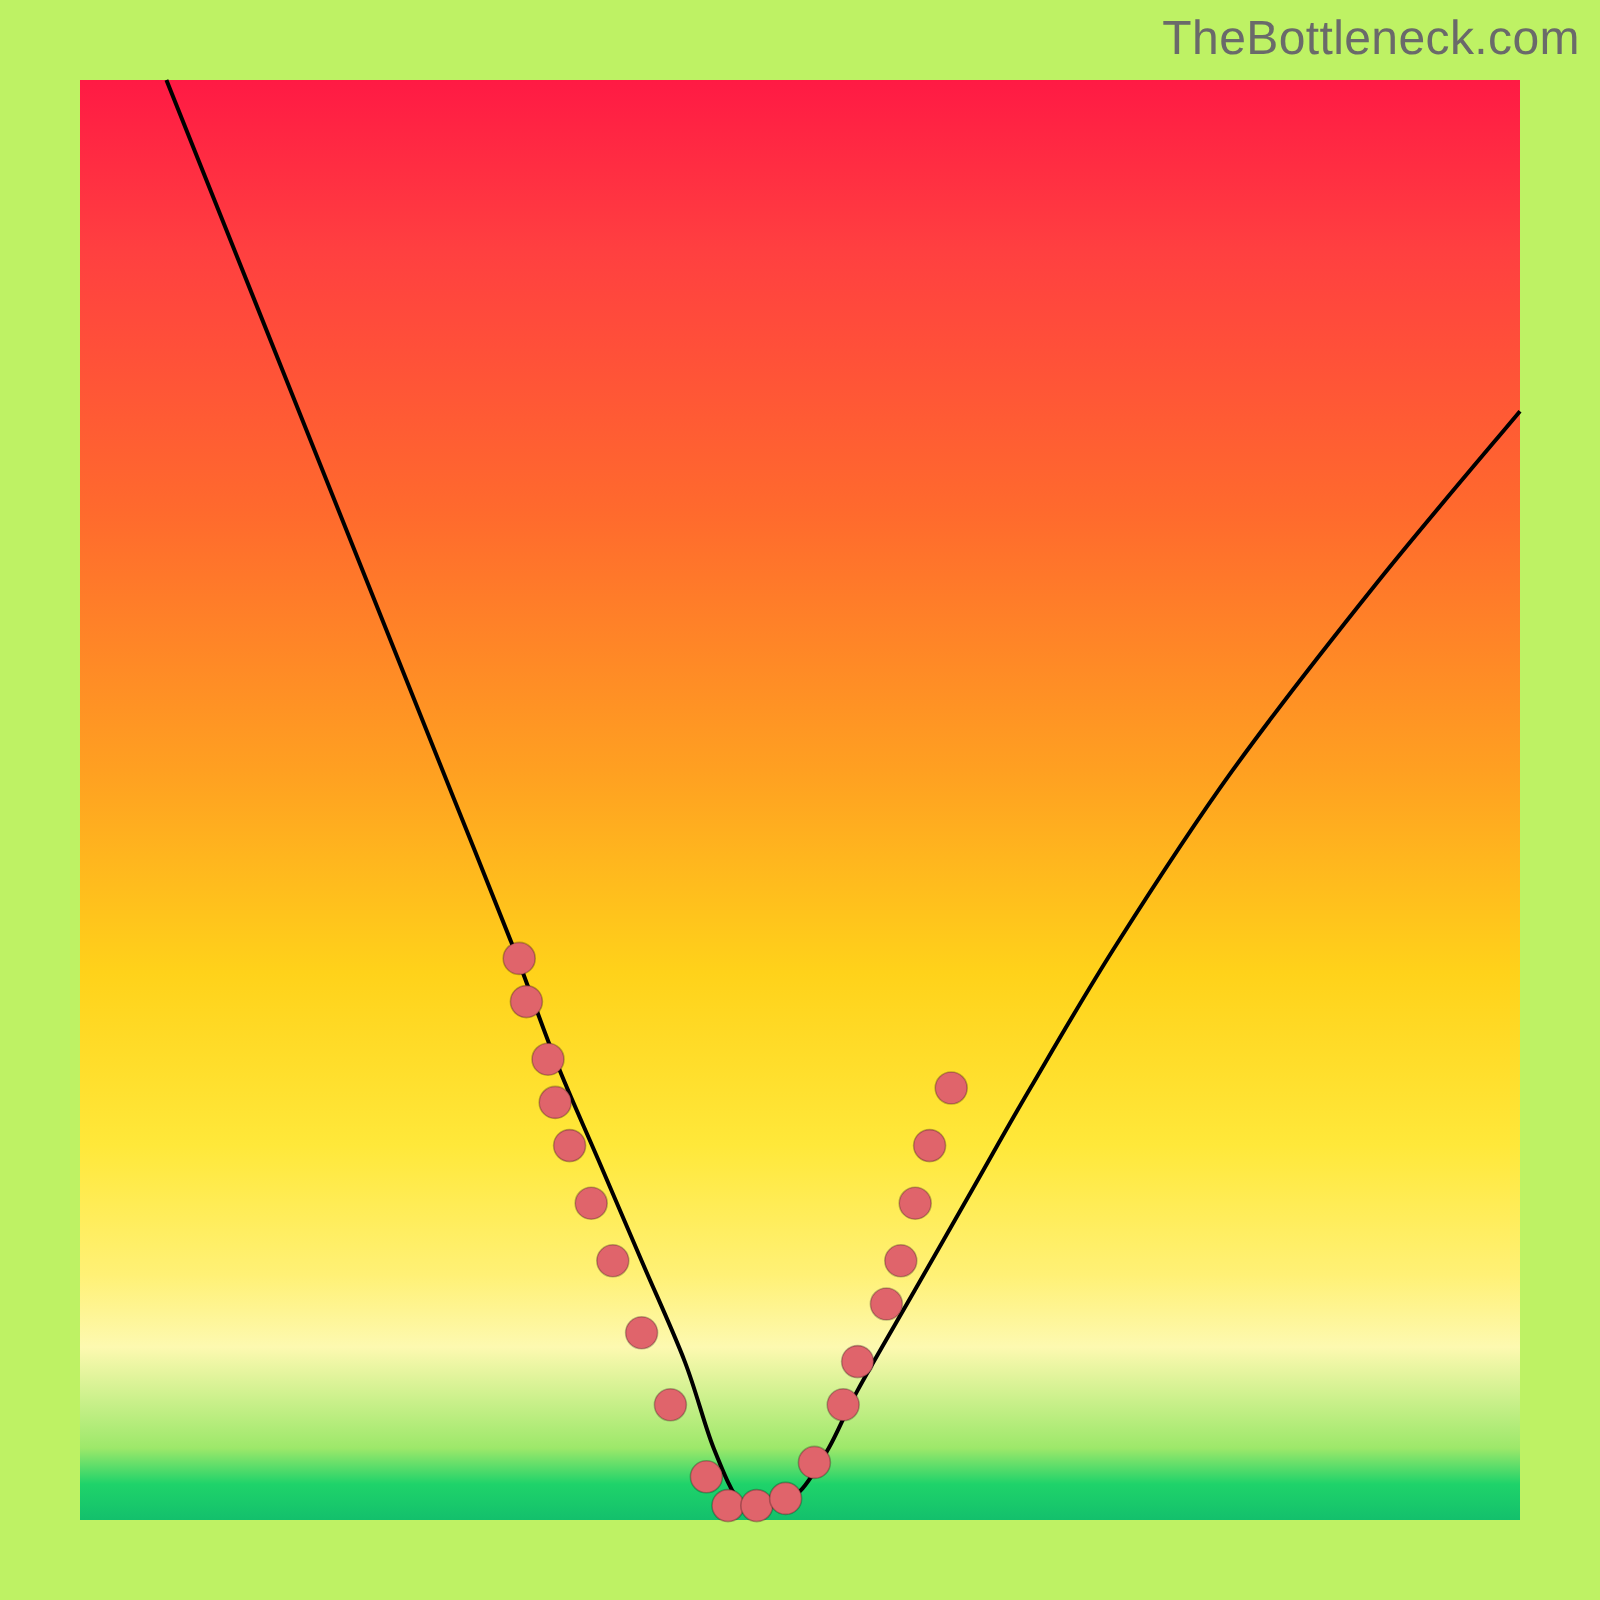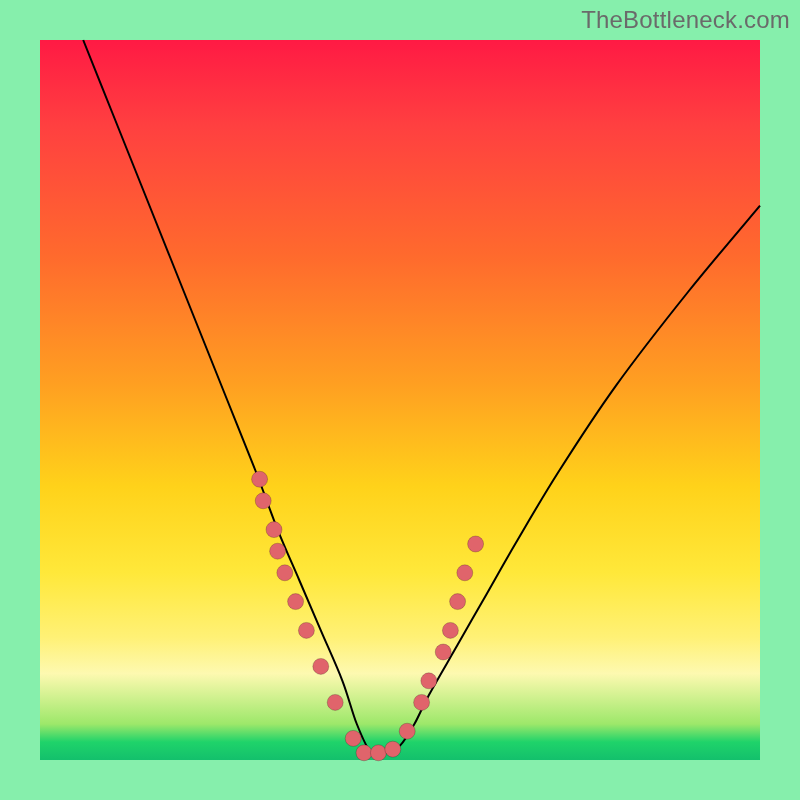--- a/index.html
+++ b/index.html
@@ -8,21 +8,21 @@
     width: 800px;
     height: 800px;
     background: #000;
     font-family: Arial, Helvetica, sans-serif;
     overflow: hidden;
   }
   .frame {
     position: relative;
     width: 800px;
     height: 800px;
-    background: #86efac;
+    background: #bef264;
   }
   .watermark {
     position: absolute;
     top: 6px;
     right: 10px;
     color: #6a6a6a;
     font-size: 24px;
     font-weight: 500;
     letter-spacing: 0.2px;
     z-index: 10;

